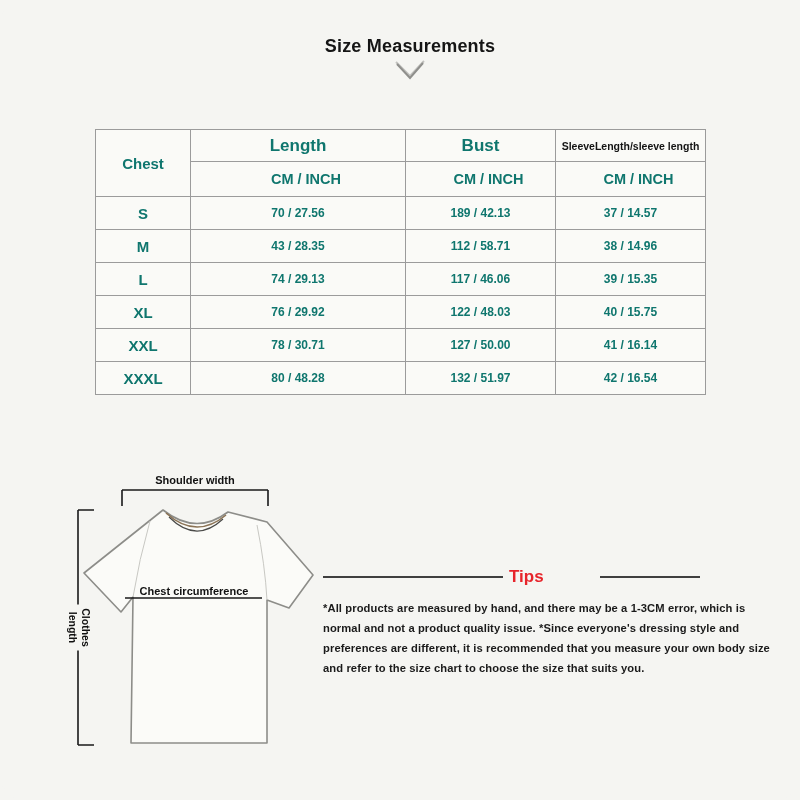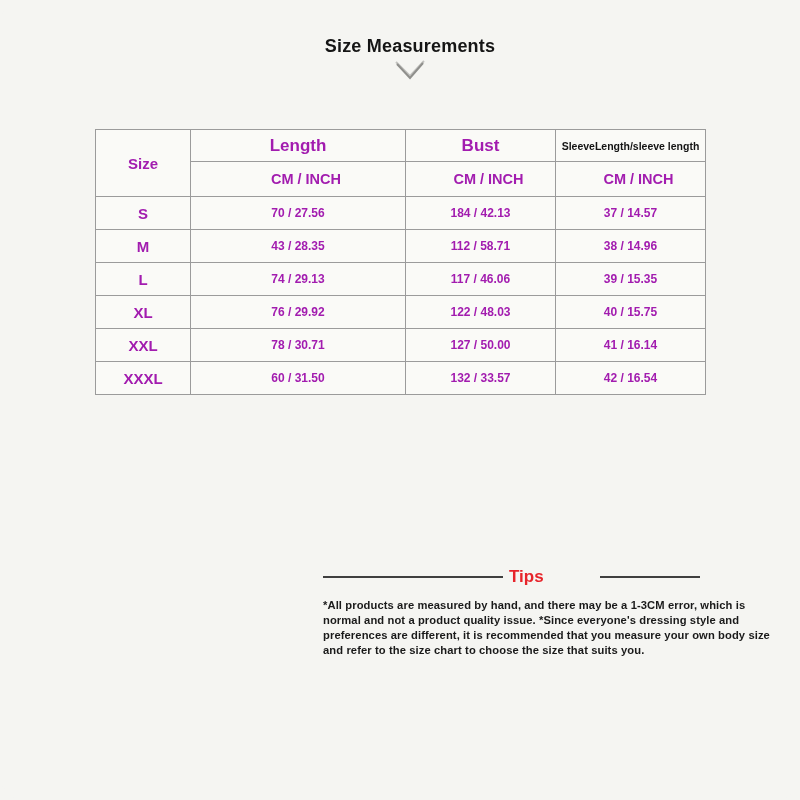--- a/index.html
+++ b/index.html
@@ -8,21 +8,21 @@
 
   
   .page-title{position:absolute; left:0; top:36px; width:820px; text-align:center;
     font-size:18px; font-weight:bold; color:#151515; letter-spacing:.2px;}
   .title-chevron{position:absolute; left:393px; top:60px;}
 
   
   table.size-table{position:absolute; left:95px; top:129px; width:610px;
     border-collapse:collapse; table-layout:fixed; background:#fafaf7;}
   table.size-table td{border:1px solid #9b9b9b; text-align:center; vertical-align:middle;
-    color:#a21caf; overflow:hidden; white-space:nowrap;}
+    color:#0f766e; overflow:hidden; white-space:nowrap;}
   td.size-head{font-size:15px; font-weight:bold;}
   td.col-head{height:29px; font-size:17px; font-weight:bold; color:#31194b;}
   td.col-head.small{font-size:10.5px; color:#141414; letter-spacing:0;}
   td.unit-cell{height:32px; font-size:14.5px; font-weight:600; color:#1c1c1c;padding-left:17px;}
   tr.data-row td{height:30px; font-size:12px; font-weight:bold;}
   tr.data-row td.size-cell{font-size:15px;}
 
   
   .diagram{position:absolute; left:40px; top:460px; width:310px; height:320px;}
   .diagram svg{position:absolute; left:0; top:0;}
@@ -32,21 +32,21 @@
   .clothes-label{left:16px; top:153px; width:46px; font-size:10.5px; line-height:12.5px;
     transform:rotate(90deg); transform-origin:center; background:#f5f5f2; padding:2px 0;}
 
   
   .tips{position:absolute; left:323px; top:566px; width:460px;}
   .tips-head{display:flex; align-items:center; height:22px;}
   .tips-line{height:1.5px; background:#3f3f3f;}
   .tips-line.left{width:180px;}
   .tips-line.right{width:100px; margin-left:56px;}
   .tips-title{margin-left:6px; font-size:17px; font-weight:bold; color:#e7242b;}
-  .tips-body{margin:10px 0 0 0; font-size:11.2px; font-weight:bold; line-height:15px;
+  .tips-body{margin:10px 0 0 0; font-size:11.2px; font-weight:bold; line-height:20px;
     color:#1a1a1a; letter-spacing:.1px; white-space:normal;}
 </style>
 </head>
 <body>
 
 <div class="canvas">
 
   <div class="page-title">Size Measurements</div>
   <svg class="title-chevron" width="34" height="22" viewBox="0 0 34 22">
     <polyline points="3,2 17,16 31,1" fill="none" stroke="#c2c2bf" stroke-width="2"></polyline>
@@ -55,34 +55,34 @@
 
   <table class="size-table">
     <colgroup>
         <col style="width:95px">
         <col style="width:215px">
         <col style="width:150px">
         <col style="width:150px">
       </colgroup>
     <tbody>
       <tr>
-        <td class="size-head" rowspan="2">Size</td>
+        <td class="size-head" rowspan="2">Chest</td>
         <td class="col-head">Length</td>
         <td class="col-head">Bust</td>
         <td class="col-head small">SleeveLength/sleeve length</td>
       </tr>
       <tr>
         <td class="unit-cell">CM / INCH</td>
         <td class="unit-cell">CM / INCH</td>
         <td class="unit-cell">CM / INCH</td>
       </tr>
       <tr class="data-row">
         <td class="size-cell">S</td>
         <td>70 / 27.56</td>
-        <td>184 / 42.13</td>
+        <td>189 / 42.13</td>
         <td>37 / 14.57</td>
       </tr>
       <tr class="data-row">
         <td class="size-cell">M</td>
         <td>43 / 28.35</td>
         <td>112 / 58.71</td>
         <td>38 / 14.96</td>
       </tr>
       <tr class="data-row">
         <td class="size-cell">L</td>
@@ -97,27 +97,48 @@
         <td>40 / 15.75</td>
       </tr>
       <tr class="data-row">
         <td class="size-cell">XXL</td>
         <td>78 / 30.71</td>
         <td>127 / 50.00</td>
         <td>41 / 16.14</td>
       </tr>
       <tr class="data-row">
         <td class="size-cell">XXXL</td>
-        <td>60 / 31.50</td>
-        <td>132 / 33.57</td>
+        <td>80 / 48.28</td>
+        <td>132 / 51.97</td>
         <td>42 / 16.54</td>
       </tr>
     </tbody>
   </table>
 
+  <div class="diagram">
+    <svg width="310" height="320" viewBox="40 460 310 320">
+
+      <path d="M163,510 L84,573 L121,612 L133,597 L131,743 L267,743 L267,600 L289,608 L313,575 L267,522 L228,512 Q196,536 163,510 Z" fill="#fbfbf8" stroke="#8d8d89" stroke-width="1.6" stroke-linejoin="round"></path>
+
+      <path d="M166,513 Q196,540 226,515" fill="none" stroke="#8b7355" stroke-width="1.6"></path>
+      <path d="M169,517 Q196,544 223,519" fill="none" stroke="#4a4a48" stroke-width="1.2"></path>
+
+      <path d="M150,521 Q139,560 133,597" fill="none" stroke="#c8c8c3" stroke-width="1"></path>
+      <path d="M257,525 Q265,565 267,600" fill="none" stroke="#c8c8c3" stroke-width="1"></path>
+
+      <path d="M122,490 H268 M122,490 V506 M268,490 V506" fill="none" stroke="#1a1a1a" stroke-width="1.6"></path>
+
+      <path d="M125,598 H262" fill="none" stroke="#1a1a1a" stroke-width="1.6"></path>
+
+      <path d="M78,510 H94 M78,510 V745 M78,745 H94" fill="none" stroke="#1a1a1a" stroke-width="1.6"></path>
+    </svg>
+    <div class="diagram-label shoulder-label">Shoulder width</div>
+    <div class="diagram-label chest-label">Chest circumference</div>
+    <div class="diagram-label clothes-label">Clothes length</div>
+  </div>
 
   <section class="tips">
     <div class="tips-head">
       <span class="tips-line left"></span>
       <span class="tips-title">Tips</span>
       <span class="tips-line right"></span>
     </div>
     <p class="tips-body">*All products are measured by hand, and there may be a 1-3CM error, which is normal and not a product quality issue. *Since everyone's dressing style and preferences are different, it is recommended that you measure your own body size and refer to the size chart to choose the size that suits you.</p>
   </section>
 

